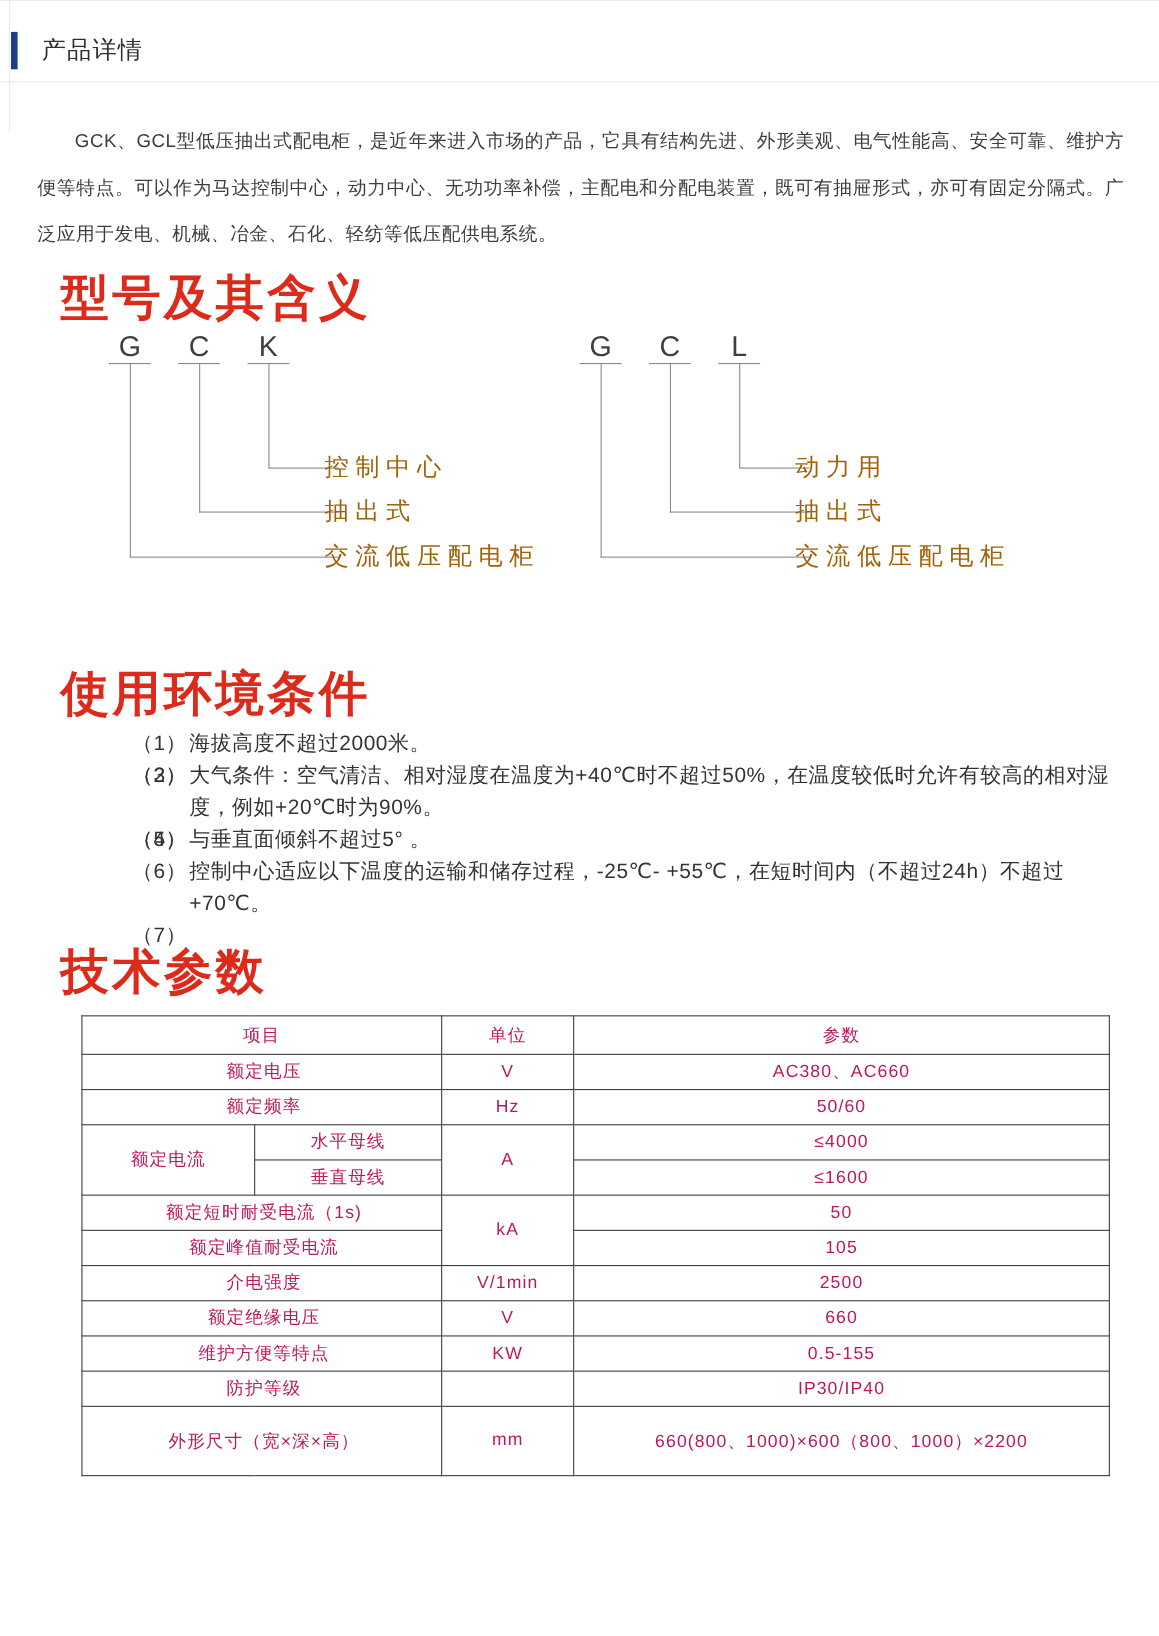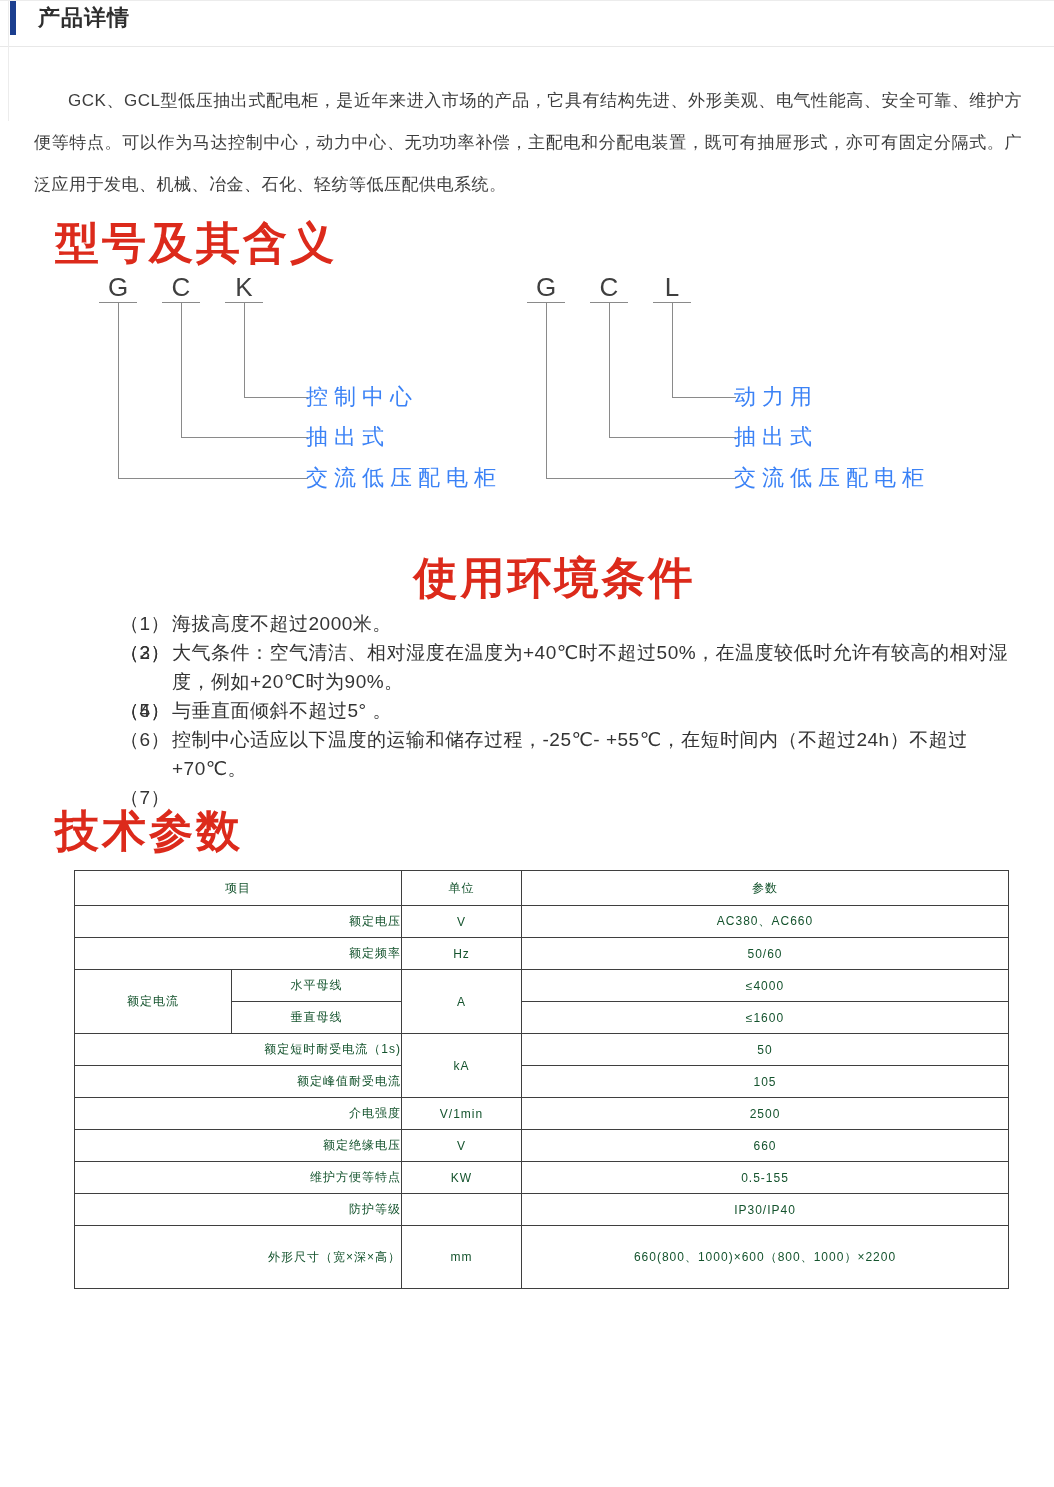--- a/index.html
+++ b/index.html
@@ -7,81 +7,81 @@
     width:1054px;height:1487px;
     background:#ffffff;
     font-family:"Liberation Sans","DejaVu Sans",sans-serif;
     color:#333;
     position:relative;
     border-top:1px solid #ececec;
   }
   .left-edge{position:absolute;left:8px;top:0;height:120px;width:1px;background:#ececec;}
 
   
-  .page-header{display:flex;align-items:center;margin-left:10px;font-weight:bold;}
+  .page-header{display:flex;align-items:center;padding-top:28px;margin-left:10px;}
   .blue-bar{width:6px;height:34px;background:#1b3e8f;}
   .page-title{margin-left:22px;font-size:22px;color:#2e2e2e;letter-spacing:1px;}
   .header-divider{border:none;border-top:1px solid #e8e8e8;margin:11px 0 0 0;}
 
   
   .intro{
     margin:33px 32px 0 34px;
     font-size:17px;line-height:42px;
     color:#3d3d3d;letter-spacing:.5px;
     text-align:justify;text-indent:2em;
   }
 
   
   .section-title{
     margin:0 0 0 55px;
     font-size:44px;line-height:46px;
     font-weight:bold;color:#dc2a1b;
     letter-spacing:3px;
   }
   .st-model{margin-top:14px;}
-  .st-env{margin-top:43px;text-align:center;}
+  .st-env{margin-top:68px;}
   .st-tech{margin-top:25px;}
 
   
   .model-diagram{position:relative;height:240px;margin-top:6px;}
   .model-group{position:absolute;top:0;width:470px;height:240px;}
   .model-group.gck{left:90px;}
   .model-group.gcl{left:518px;}
   .m-letter{position:absolute;top:0;width:38px;text-align:center;font-size:26px;color:#3f3f3f;}
   .m-letter.l1{left:9px;}  .m-letter.l2{left:72px;}  .m-letter.l3{left:135px;}
   .m-underline{position:absolute;top:30px;width:38px;height:0;border-top:1px solid #8a8a8a;}
   .m-underline.u1{left:9px;} .m-underline.u2{left:72px;} .m-underline.u3{left:135px;}
   .m-conn{position:absolute;top:31px;border-left:1px solid #8a8a8a;border-bottom:1px solid #8a8a8a;}
   .m-conn.c1{left:28px;width:189px;height:175px;}
   .m-conn.c2{left:91px;width:126px;height:134px;}
   .m-conn.c3{left:154px;width:63px;height:94px;}
-  .m-label{position:absolute;left:216px;line-height:26px;font-size:22px;color:#3b82f6;letter-spacing:6px;white-space:nowrap;}
+  .m-label{position:absolute;left:205px;line-height:26px;font-size:22px;color:#a16207;letter-spacing:6px;white-space:nowrap;}
   .m-label.p1{top:112px;} .m-label.p2{top:152px;} .m-label.p3{top:193px;}
 
   
   .env-list{margin:8px 0 0 120px;width:905px;font-size:19px;line-height:29px;color:#333;}
   .env-item{position:relative;padding-left:52px;letter-spacing:.5px;}
   .env-marker{position:absolute;left:0;top:0;}
 
   
   table.tech{
     border-collapse:collapse;
     margin:16px 0 0 74px;
     table-layout:fixed;width:934px;
-    font-size:12px;color:#14532d;
+    font-size:16px;color:#be185d;
   }
   table.tech th,table.tech td{
     border:1px solid #3f3f3f;
     font-weight:normal;
     height:31px;padding:0;
     letter-spacing:1px;
   }
   table.tech tr.hdr th{height:34px;text-align:center;}
   table.tech td.c{text-align:center;}
-  table.tech td.item{text-align:right;padding-left:4px;}
+  table.tech td.item{text-align:center;padding-left:4px;}
   table.tech tr.tall td{height:62px;}
 </style>
 </head>
 <body>
 
 <div class="left-edge"></div>
 
 <div class="page-header">
   <span class="blue-bar"></span>
   <span class="page-title">产品详情</span>

